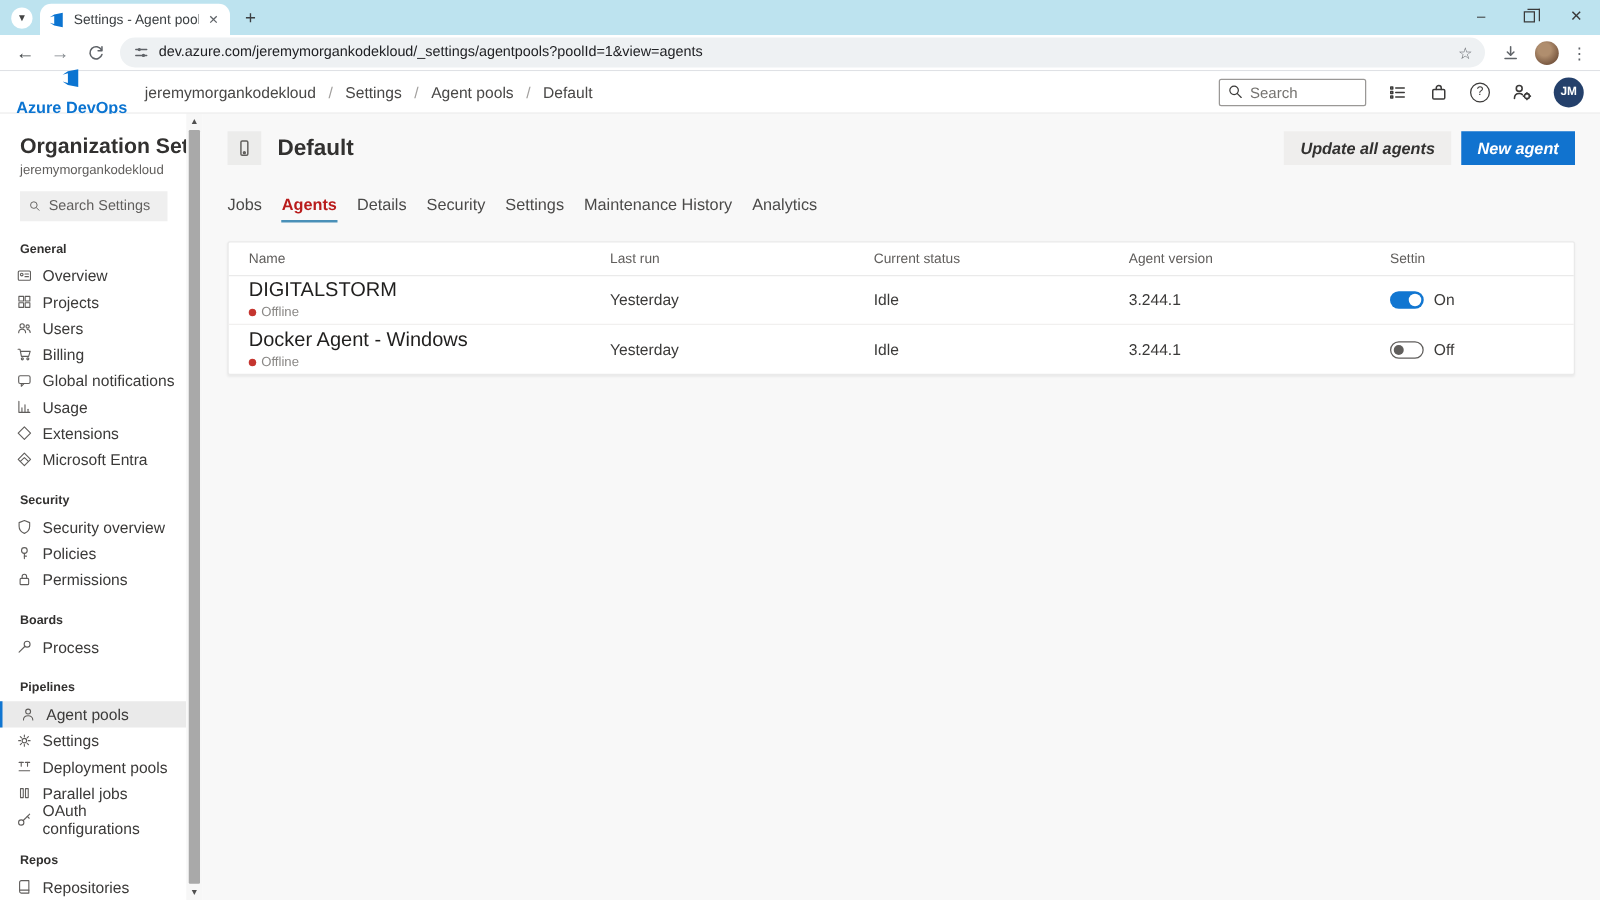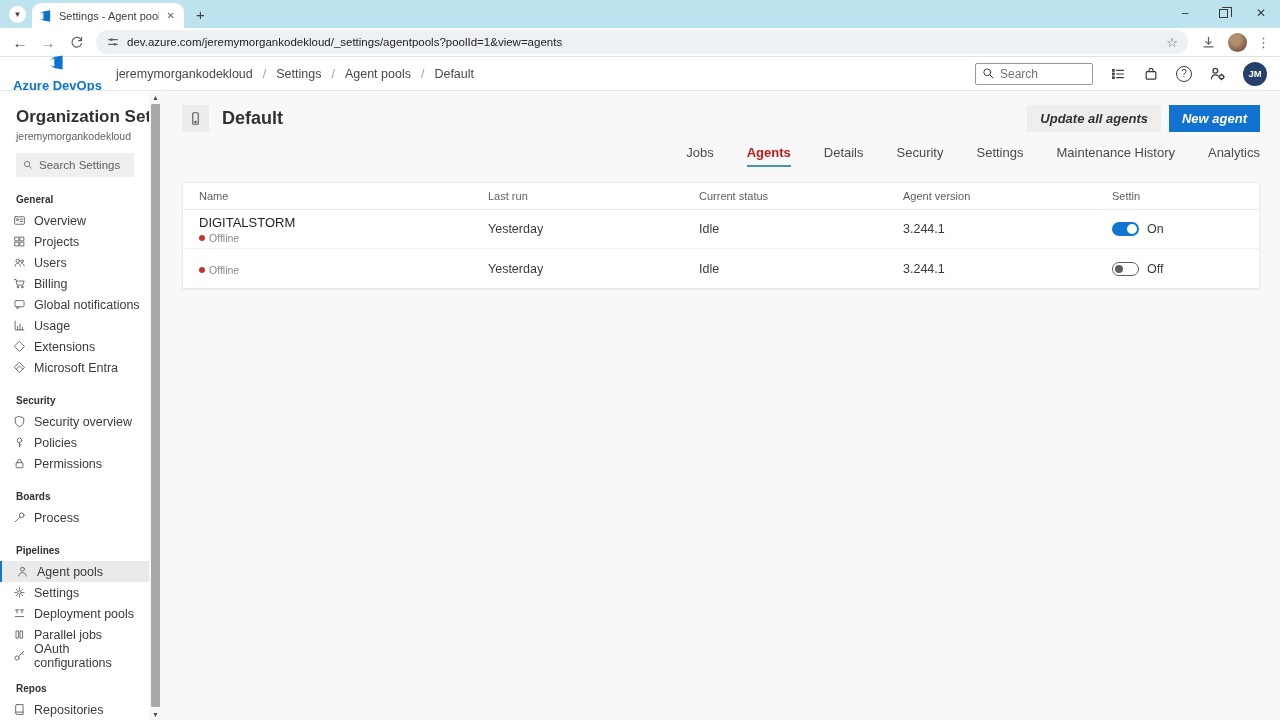--- a/index.html
+++ b/index.html
@@ -84,33 +84,33 @@
   .main { flex:1; background:#f8f8f8; padding:14px 20px 0; min-width:0; }
   .main-header { display:flex; align-items:center; }
   .pool-icon-box { width:27px; height:27px; background:#ececeb; display:flex; align-items:center;
     justify-content:center; }
   .main-title { font-size:18px; font-weight:bold; color:#323130; margin-left:13px; }
   .header-actions { margin-left:auto; display:flex; gap:8px; }
   .btn { height:27px; padding:0 13px; font-size:13px; font-weight:bold; border:none;
     font-family:"Liberation Sans",sans-serif; display:flex; align-items:center;font-style:italic; }
   .btn-secondary { background:#efeeed; color:#323130; }
   .btn-primary { background:#1173cf; color:#fff; }
-  .tabs { display:flex; gap:33px; margin-top:13px;justify-content:flex-end; }
+  .tabs { display:flex; gap:16px; margin-top:24px; }
   .tab-item { font-size:13px; color:#4b4a49; padding-bottom:5px; border-bottom:2px solid transparent; }
   .tab-item.active { color:#b91c1c; font-weight:bold; border-bottom-color:#4a90b8; }
 
   .card { margin-top:15px; background:#fff; border:1px solid #eaeaea; border-radius:2px;
     box-shadow:0 1px 2px rgba(0,0,0,0.06); }
   .trow { display:grid; grid-template-columns:289px 211px 204px 209px 1fr; align-items:center;
     padding-left:16px; }
   .trow.head { height:27px; border-bottom:1px solid #eaeaea; }
   .th { font-size:11px; color:#605e5c; }
   .trow.data { height:39px; border-bottom:1px solid #f1f0ef; }
   .trow.data:last-child { border-bottom:none; }
-  .agent-name { font-size:13px; color:#201f1e; }
+  .agent-name { font-size:16px; color:#201f1e; }
   .agent-sub { display:flex; align-items:center; gap:4px; margin-top:2px; }
   .dot { width:6px; height:6px; border-radius:50%; background:#c5352f; }
   .sub-label { font-size:10.5px; color:#8a8886; }
   .cell { font-size:12.5px; color:#3b3a39; }
   .toggle-wrap { display:flex; align-items:center; gap:8px; }
   .toggle { width:27px; height:14px; border-radius:8px; position:relative; }
   .toggle.on { background:#1176d1; }
   .toggle.on:before { content:""; position:absolute; right:2px; top:2px; width:10px; height:10px;
     border-radius:50%; background:#fff; }
   .toggle.off { background:#fff; border:1px solid #605e5c; }
@@ -527,20 +527,21 @@
           <div class="cell">Idle</div>
           <div class="cell">3.244.1</div>
           <div class="toggle-wrap">
             <div class="toggle on"></div>
             <span class="cell">On</span>
           </div>
         </div>
 
         <div class="trow data">
           <div>
+            <div class="agent-name">Docker Agent - Windows</div>
             <div class="agent-sub">
               <span class="dot"></span>
               <span class="sub-label">Offline</span>
             </div>
           </div>
           <div class="cell">Yesterday</div>
           <div class="cell">Idle</div>
           <div class="cell">3.244.1</div>
           <div class="toggle-wrap">
             <div class="toggle off"></div>

